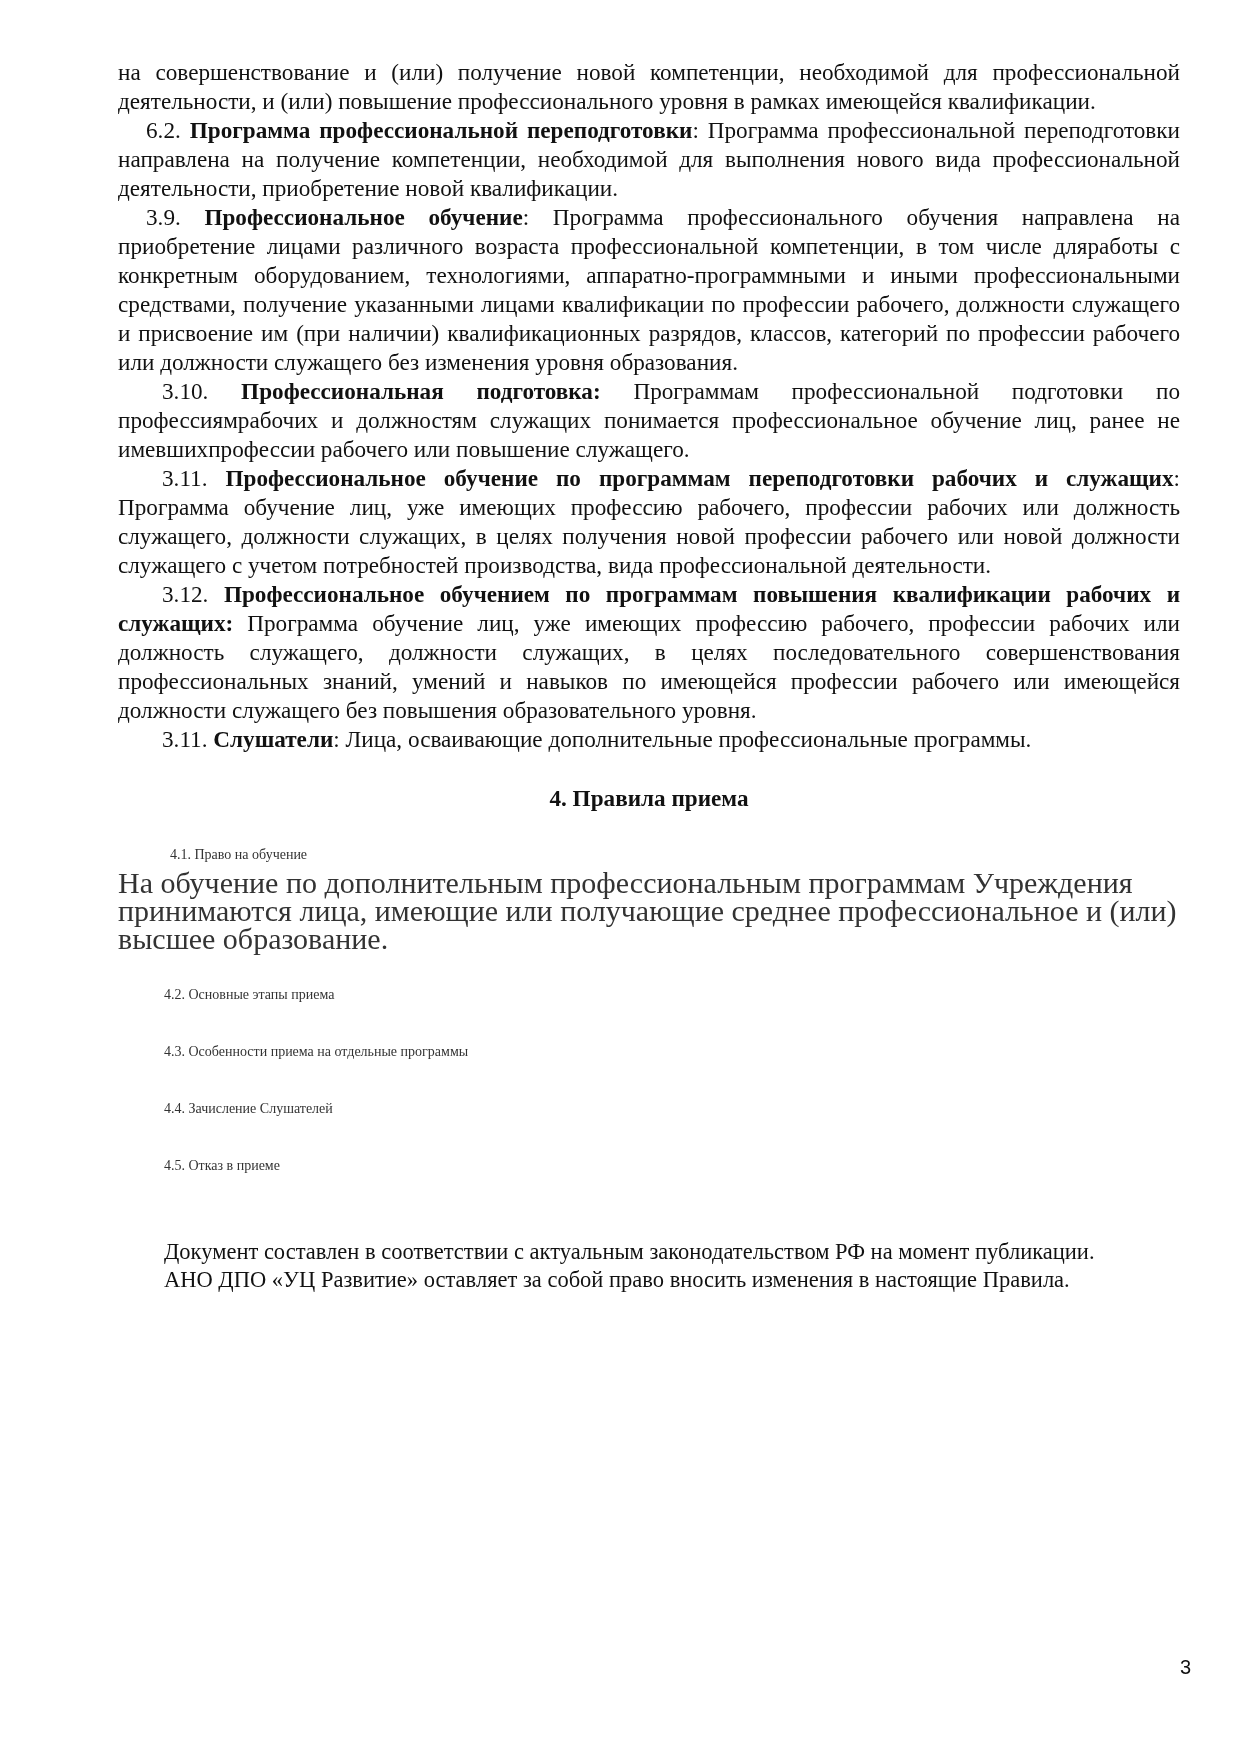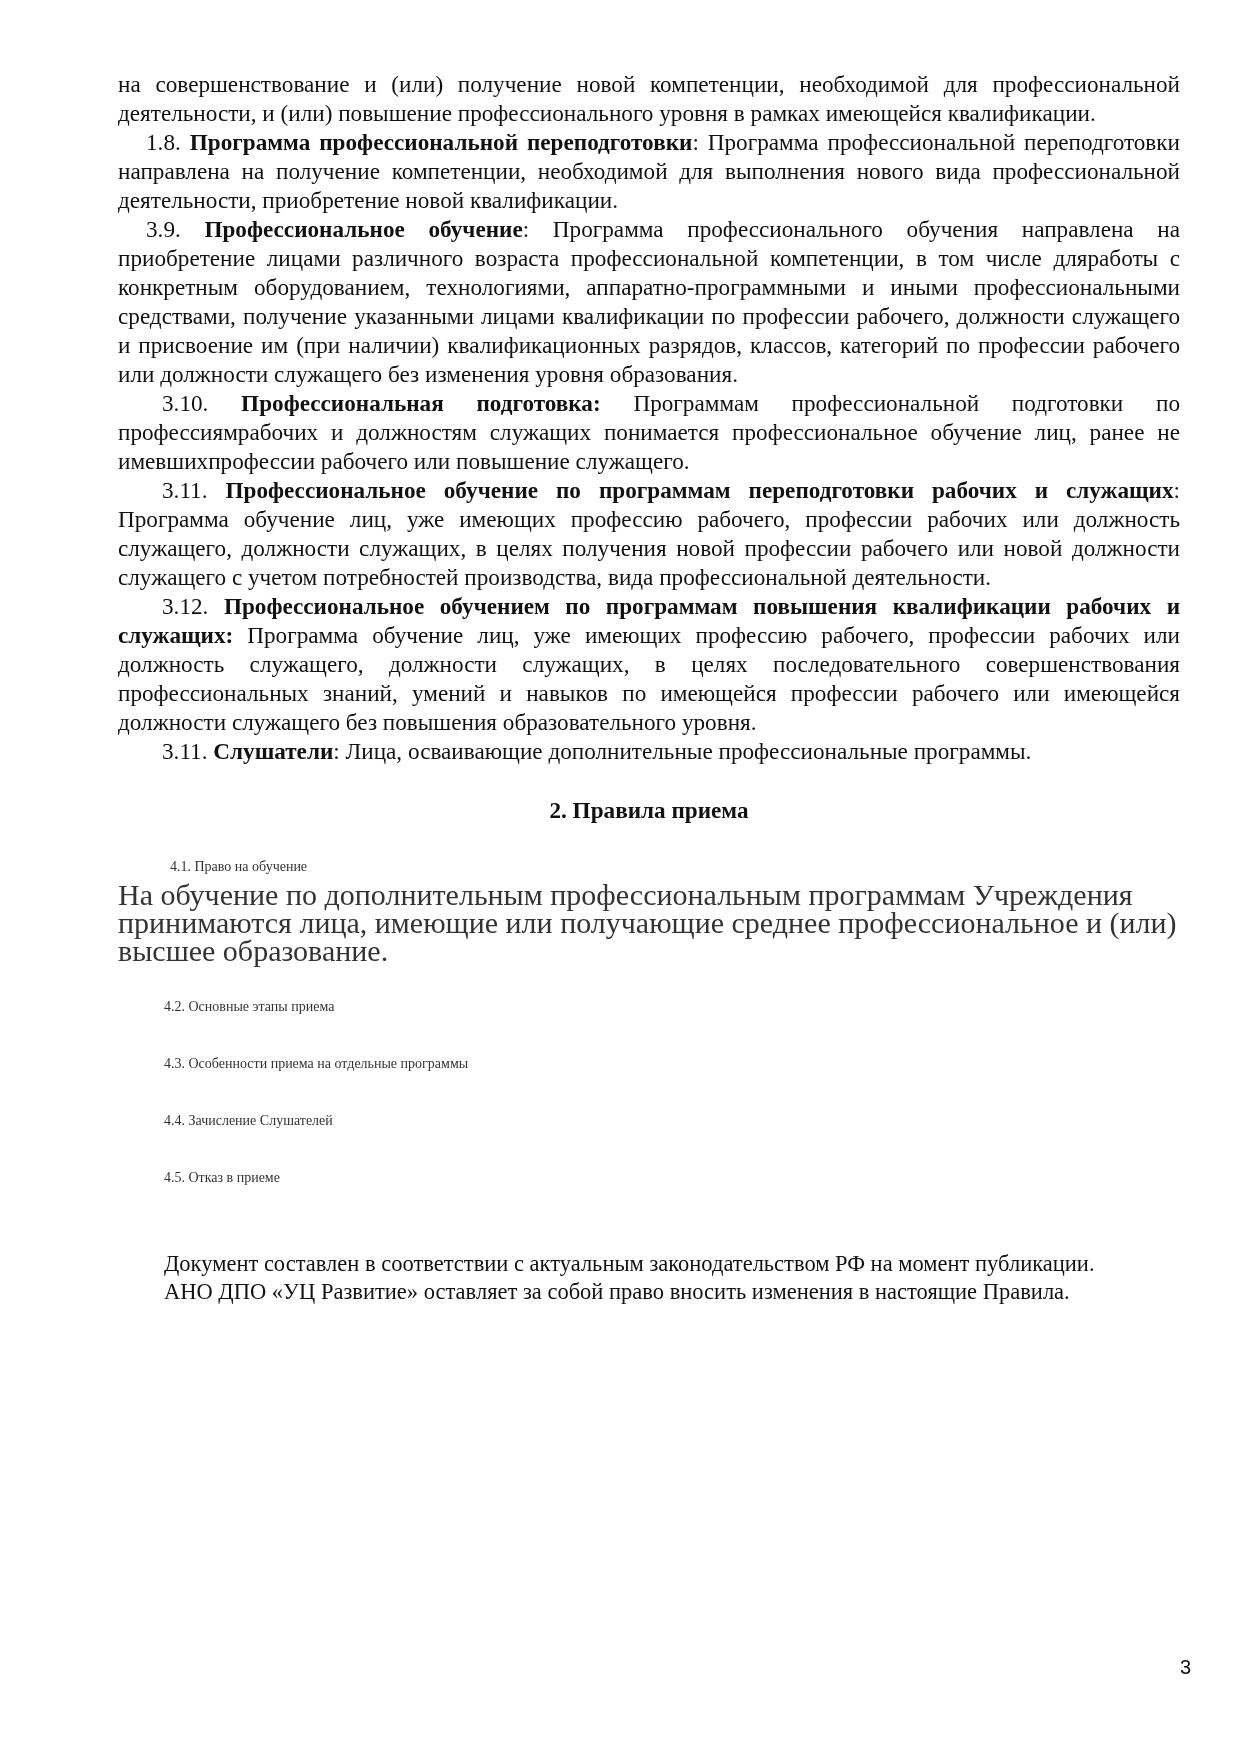--- a/index.html
+++ b/index.html
@@ -2,21 +2,21 @@
 <html><head>
   <meta charset="utf-8">
   <style>
     html, body { margin: 0; padding: 0; background: #ffffff; }
     body {
       width: 1241px; height: 1754px; position: relative; overflow: hidden;
       font-family: "Liberation Serif", "DejaVu Serif", serif;
       color: #111111;
     }
     .page {
-      position: absolute; left: 118px; top: 70px; width: 1062px;
+      position: absolute; left: 118px; top: 58px; width: 1062px;
       font-size: 23.2px; line-height: 29px;
     }
     .p { text-align: justify; margin: 0; }
     .ind1 { text-indent: 28px; }
     .ind2 { text-indent: 44px; }
     .p b { font-weight: bold; }
     .heading {
       text-align: center; font-weight: bold; margin: 30px 0 0 0; font-size: 23.2px;
     }
     .sub {
@@ -38,21 +38,21 @@
     }
   </style>
 </head>
 <body>
 
 <div class="page">
 
   <p class="p">на совершенствование и (или) получение новой компетенции, необходимой для профессиональной деятельности, и (или) повышение профессионального уровня в рамках имеющейся квалификации.</p>
 
   <p class="p ind1">
-    <span>1.8.</span>
+    <span>6.2.</span>
     <b>Программа профессиональной переподготовки</b><span>:</span><span> Программа профессиональной переподготовки направлена на получение компетенции, необходимой для выполнения нового вида профессиональной деятельности, приобретение новой квалификации.</span>
   </p>
 
   <p class="p ind1">
     <span>3.9.</span>
     <b>Профессиональное обучение</b><span>:</span><span> Программа профессионального обучения направлена на приобретение лицами различного возраста профессиональной компетенции, в том числе дляработы с конкретным оборудованием, технологиями, аппаратно-программными и иными профессиональными средствами, получение указанными лицами квалификации по профессии рабочего, должности служащего и присвоение им (при наличии) квалификационных разрядов, классов, категорий по профессии рабочего или должности служащего без изменения уровня образования.</span>
   </p>
 
   <p class="p ind2">
     <span>3.10.</span>
@@ -67,21 +67,21 @@
   <p class="p ind2">
     <span>3.12.</span>
     <b>Профессиональное обучением по программам повышения квалификации рабочих и служащих:</b><span></span><span> Программа обучение лиц, уже имеющих профессию рабочего, профессии рабочих или должность служащего, должности служащих, в целях последовательного совершенствования профессиональных знаний, умений и навыков по имеющейся профессии рабочего или имеющейся должности служащего без повышения образовательного уровня.</span>
   </p>
 
   <p class="p ind2">
     <span>3.11.</span>
     <b>Слушатели</b><span>:</span><span> Лица, осваивающие дополнительные профессиональные программы.</span>
   </p>
 
-  <h2 class="heading">2. Правила приема</h2>
+  <h2 class="heading">4. Правила приема</h2>
 
   <p class="sub s41">4.1. Право на обучение</p>
   <p class="plain">На обучение по дополнительным профессиональным программам Учреждения принимаются лица, имеющие или получающие среднее профессиональное и (или) высшее образование.</p>
 
   <div class="gap-lg"></div>
   <p class="sub sub-item" style="">4.2. Основные этапы приема</p>
   <div class="gap-md"></div>
   <p class="sub sub-item">4.3. Особенности приема на отдельные программы</p>
   <div class="gap-md"></div>
   <p class="sub sub-item">4.4. Зачисление Слушателей</p>

